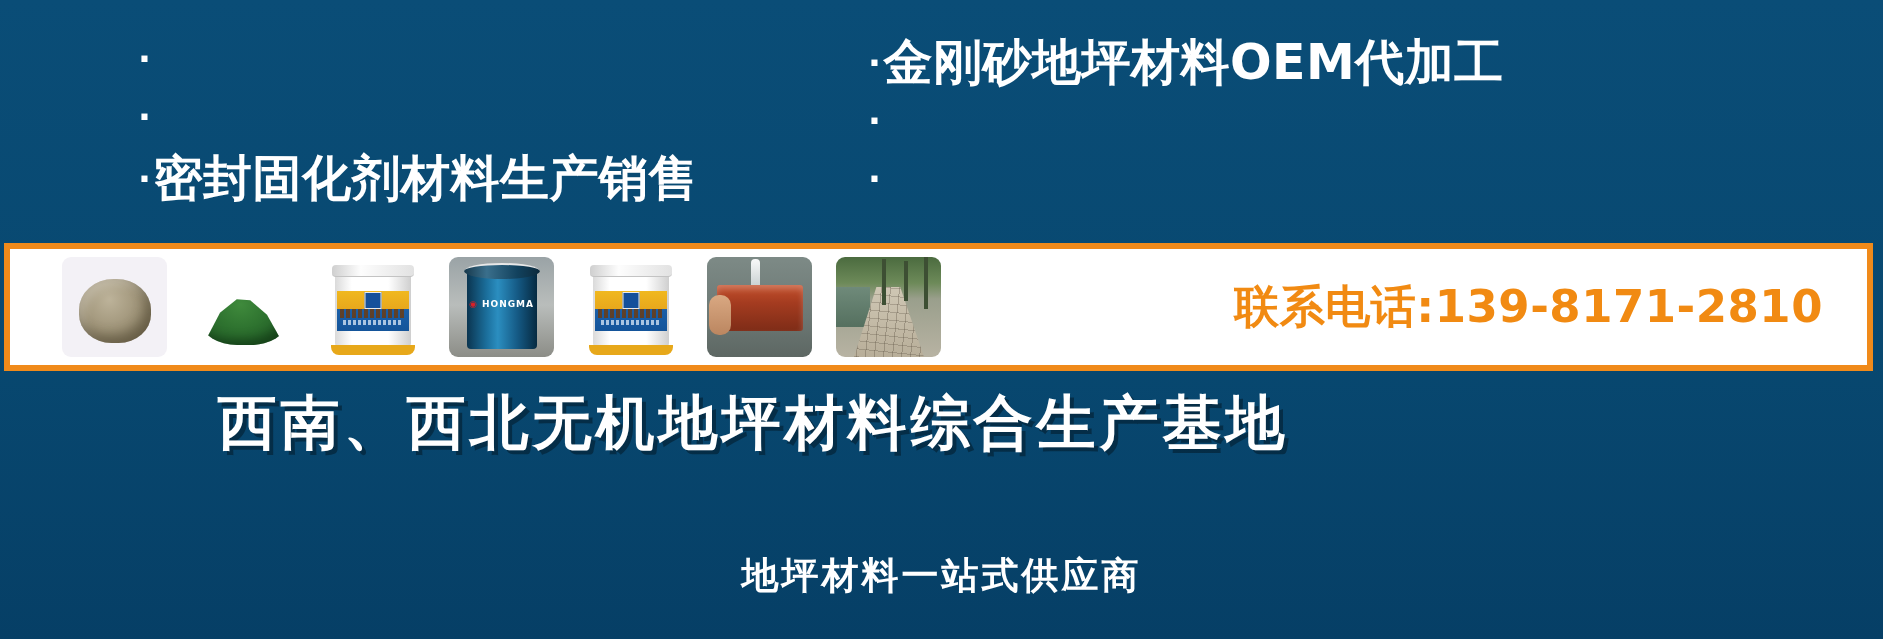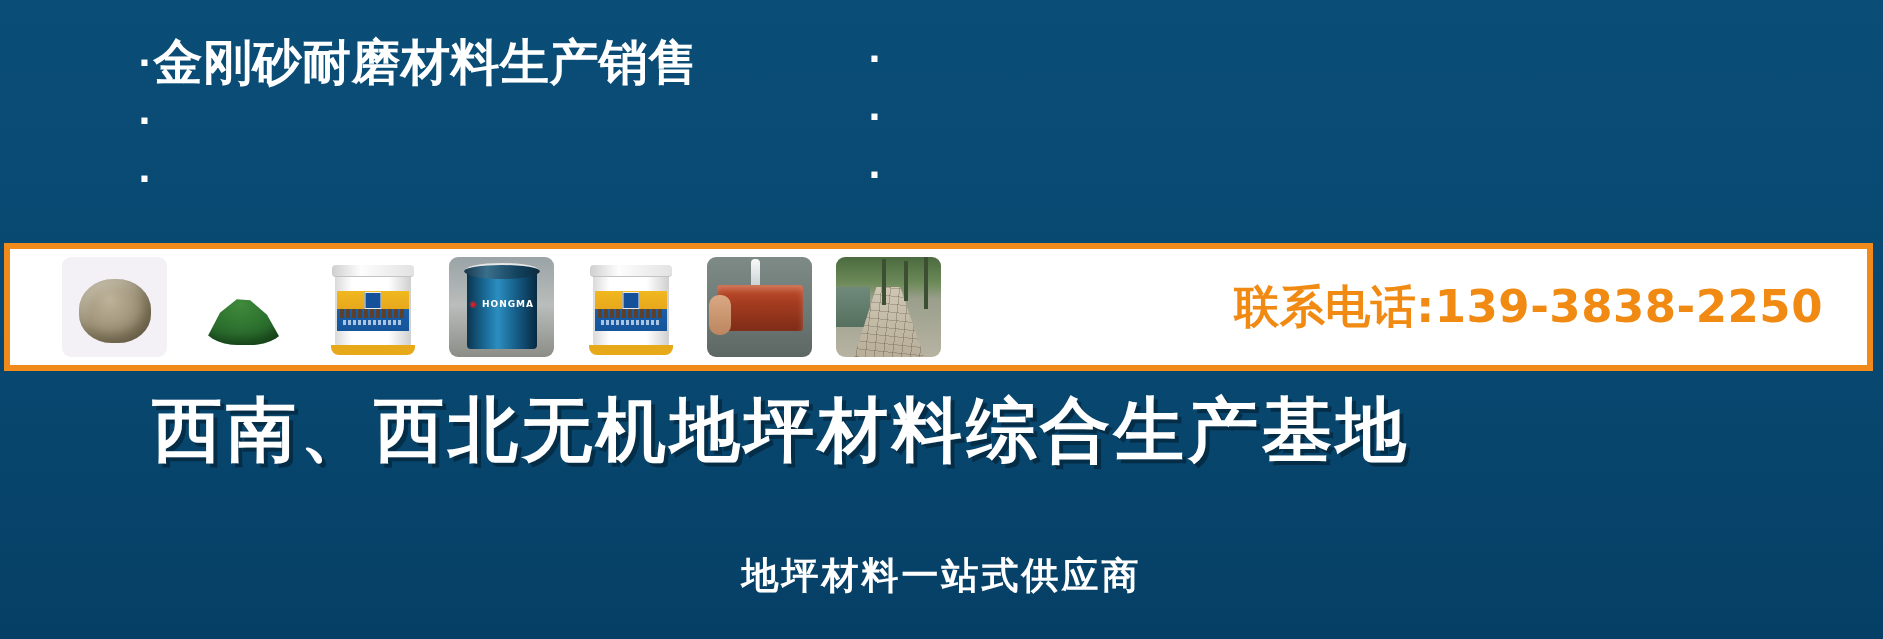--- a/index.html
+++ b/index.html
@@ -176,55 +176,55 @@
     position:absolute;right:44px;top:50%;transform:translateY(-50%);
     color:#f18a12;font-size:45px;font-weight:bold;white-space:nowrap;
     letter-spacing:0.5px;
     font-family:"DejaVu Sans","Liberation Sans",sans-serif;
   }
 
   
   .headline{
     position:absolute;left:0;top:384px;width:1506px;
     text-align:center;color:#ffffff;
-    font-size:70px;font-weight:bold;letter-spacing:4px;
+    font-size:59px;font-weight:bold;letter-spacing:4px;
     text-shadow:4px 4px 0 rgba(0,0,0,.35);
     font-family:"DejaVu Sans","Liberation Sans",sans-serif;
-    padding-left:28px;
   }
   .subhead{
     position:absolute;left:0;top:551px;width:1883px;
     text-align:center;color:#ffffff;
     font-size:37px;font-weight:bold;letter-spacing:3px;
     font-family:Liberation Sans, sans-serif;
   }
 </style>
 </head>
 <body>
 
 <div class="banner">
 
   <div class="bullets">
 
     <div class="col col-left">
       <div class="bullet-line">
         <span class="dot">·</span>
-        <span>金刚砂耐磨材料生产销售</span>
-      </div>
-      <div class="bullet-line">
-        <span class="dot">·</span>
-      </div>
-      <div class="bullet-line">
-        <span class="dot">·</span>
+      </div>
+      <div class="bullet-line">
+        <span class="dot">·</span>
+      </div>
+      <div class="bullet-line">
+        <span class="dot">·</span>
+        <span>密封固化剂材料生产销售</span>
       </div>
     </div>
 
     <div class="col col-right">
       <div class="bullet-line">
         <span class="dot">·</span>
+        <span>金刚砂地坪材料OEM代加工</span>
       </div>
       <div class="bullet-line">
         <span class="dot">·</span>
       </div>
       <div class="bullet-line">
         <span class="dot">·</span>
       </div>
     </div>
 
   </div>
@@ -286,19 +286,19 @@
           <div class="water2"></div>
           <div class="road"></div>
           <div class="tree" style="left:46px;top:2px;height:46px;"></div>
           <div class="tree" style="left:68px;top:4px;height:40px;"></div>
           <div class="tree" style="left:88px;top:0px;height:52px;"></div>
         </div>
       </div>
 
     </div>
 
-    <div class="phone">联系电话:139-3838-2250</div>
+    <div class="phone">联系电话:139-8171-2810</div>
   </div>
 
   <div class="headline">西南、西北无机地坪材料综合生产基地</div>
   <div class="subhead">地坪材料一站式供应商</div>
 
 </div>
 
 </body></html>

